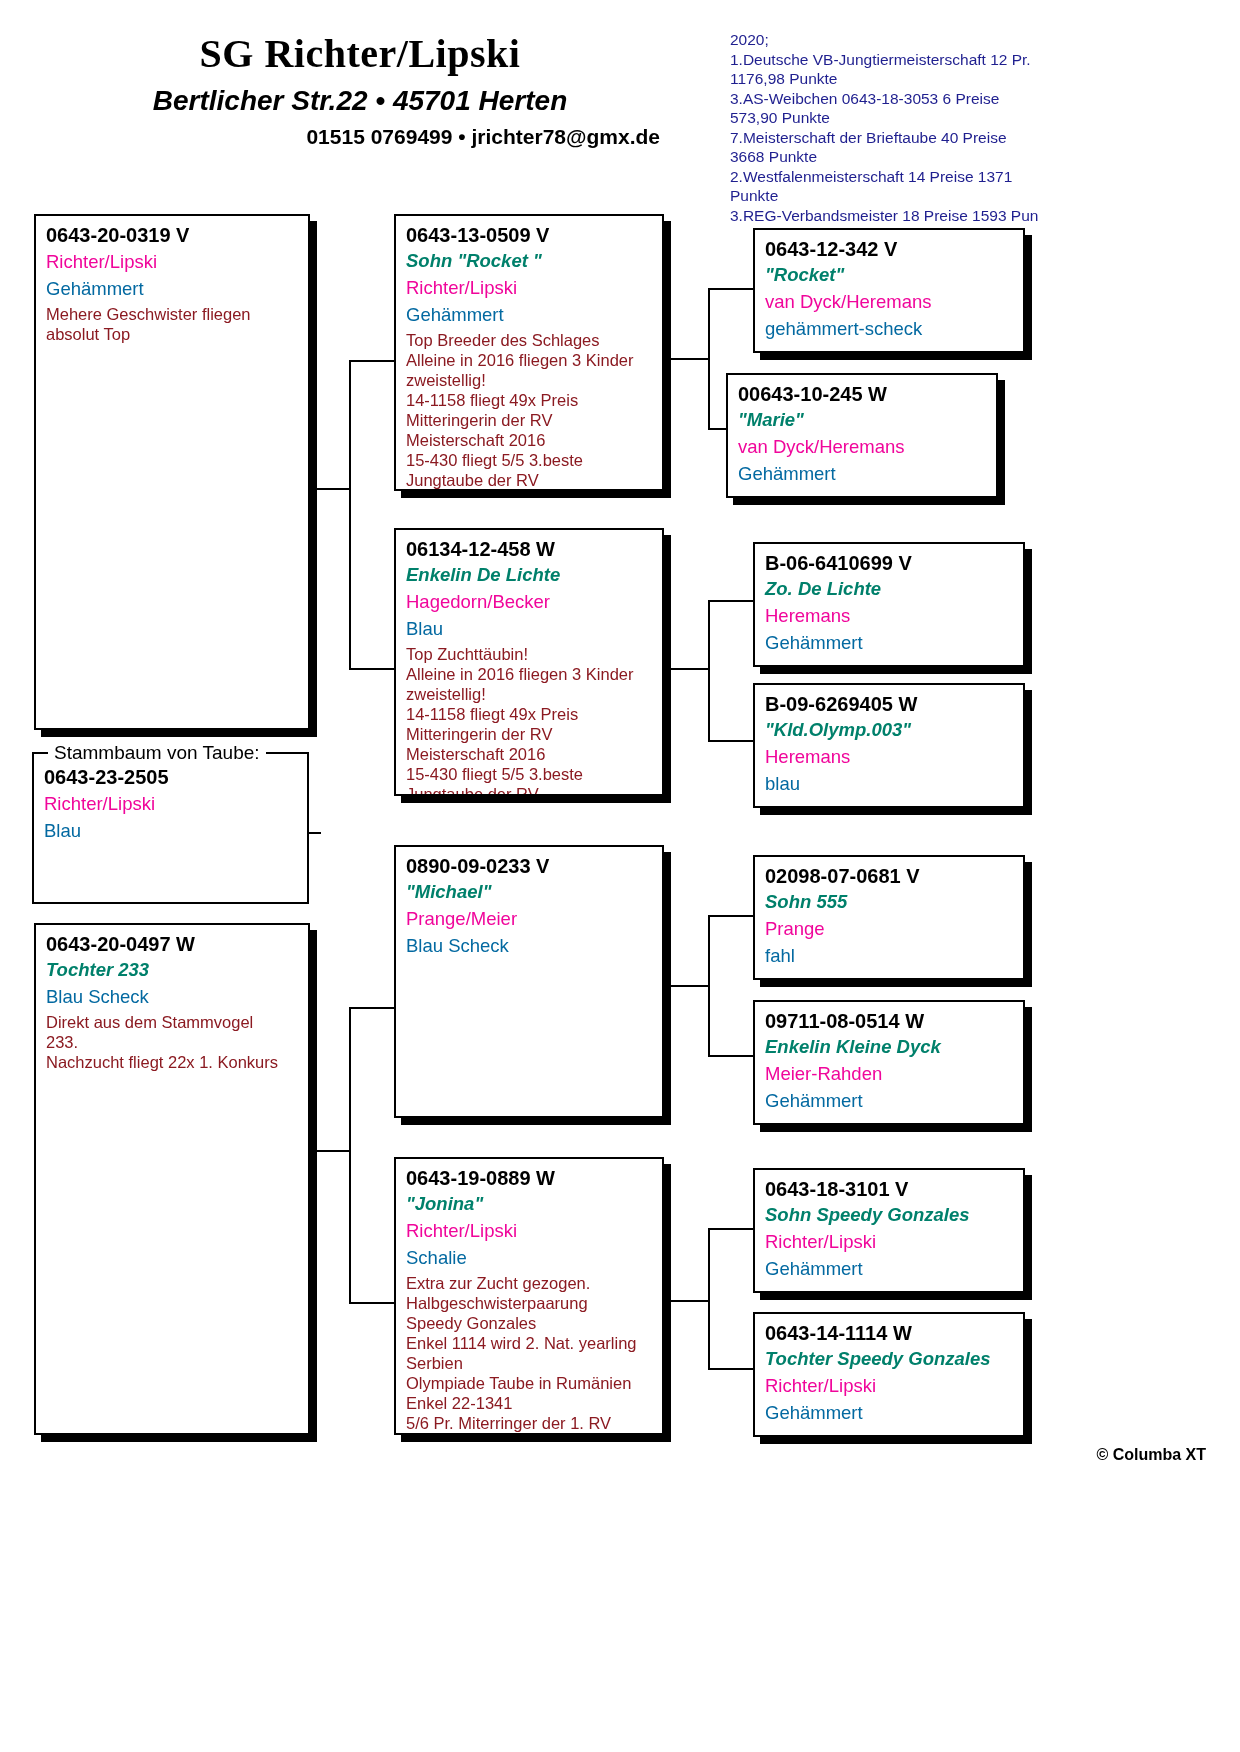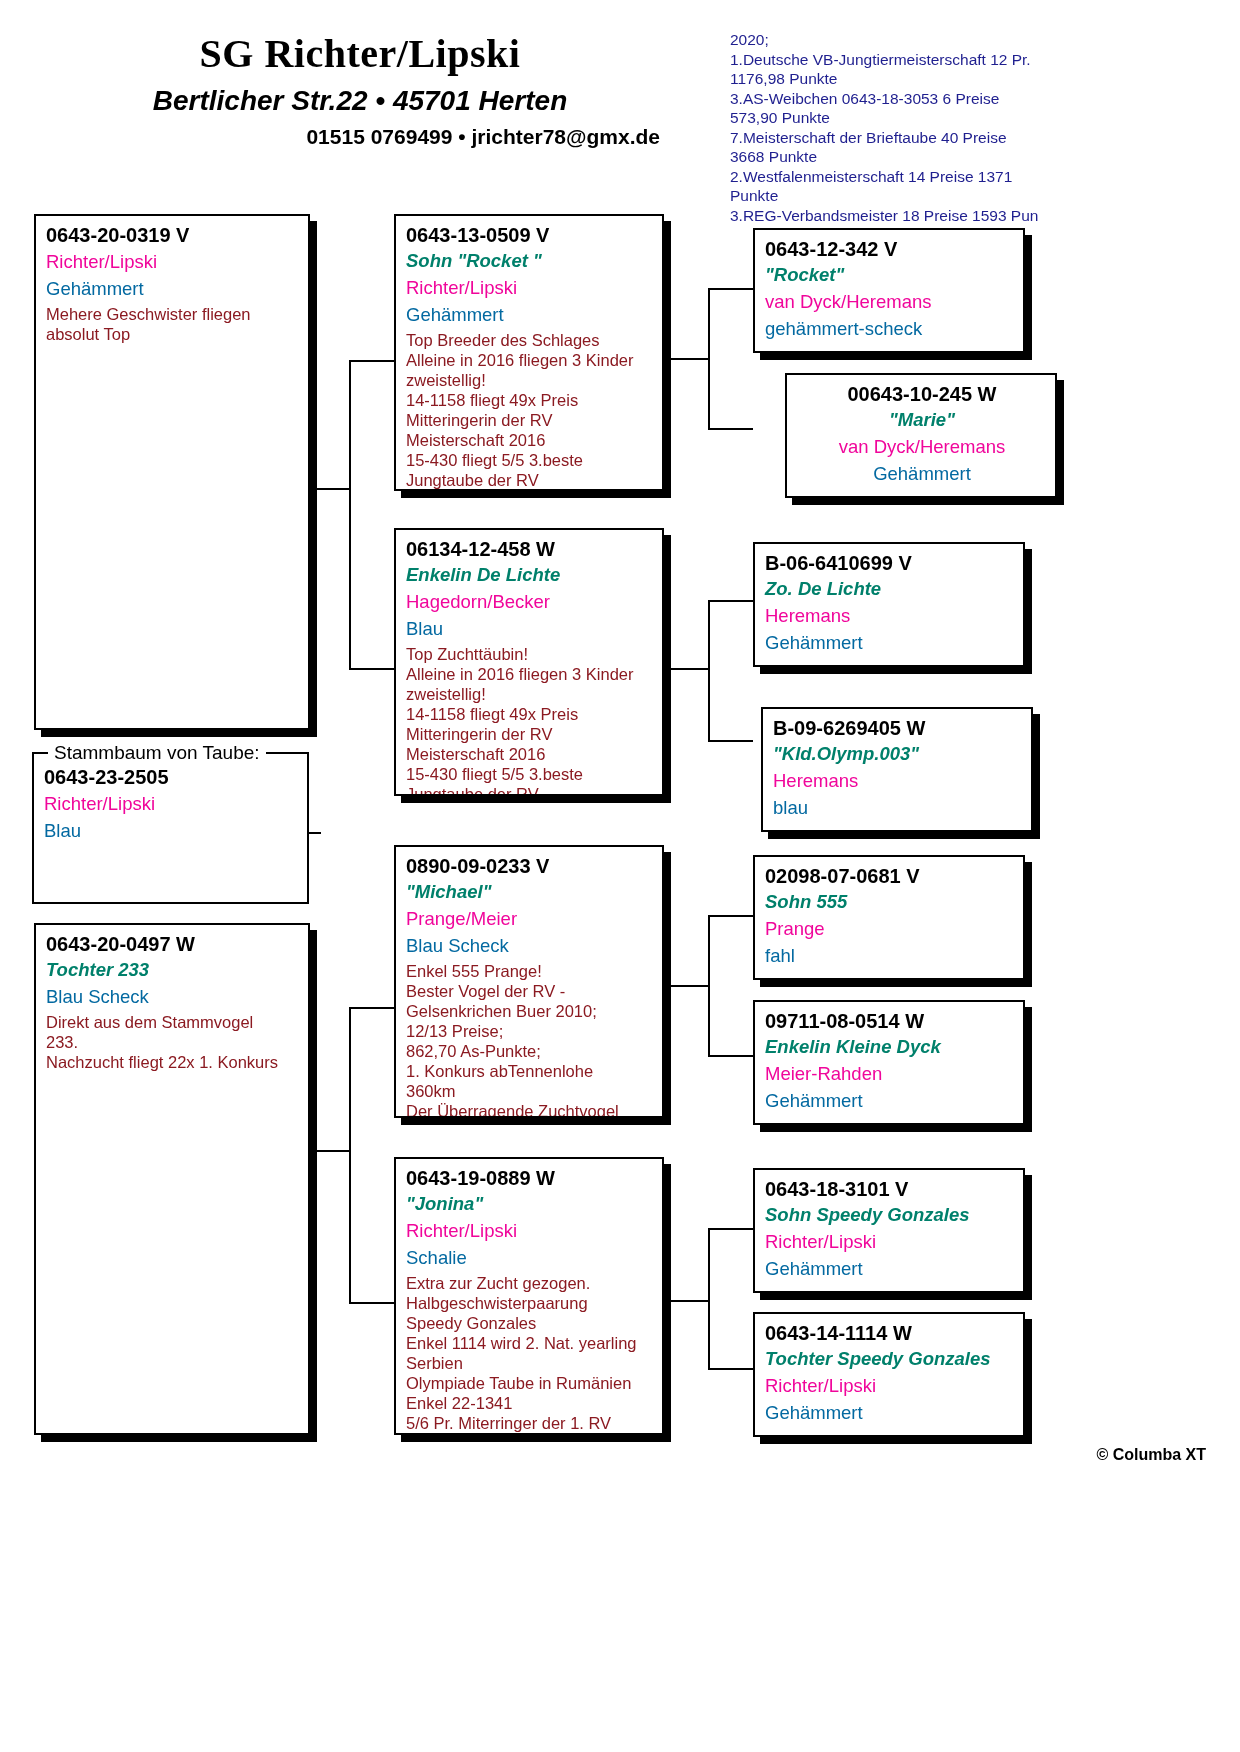--- a/index.html
+++ b/index.html
@@ -243,28 +243,20 @@
 Meisterschaft 2016
 15-430 fliegt 5/5 3.beste
 Jungtaube der RV</div>
 </div>
 
 <div class="pbox" style="left:394px; top:845px; width:270px; height:273px;">
   <div class="pid">0890-09-0233 V</div>
   <div class="pnick">"Michael"</div>
   <div class="pbreeder">Prange/Meier</div>
   <div class="pcolor">Blau Scheck</div>
-  <div class="pnotes">Enkel 555 Prange!
-Bester Vogel der RV -
-Gelsenkrichen Buer 2010;
-12/13 Preise;
-862,70 As-Punkte;
-1. Konkurs abTennenlohe
-360km
-Der Überragende Zuchtvogel</div>
 </div>
 
 <div class="pbox" style="left:394px; top:1157px; width:270px; height:278px;">
   <div class="pid">0643-19-0889 W</div>
   <div class="pnick">"Jonina"</div>
   <div class="pbreeder">Richter/Lipski</div>
   <div class="pcolor">Schalie</div>
   <div class="pnotes">Extra zur Zucht gezogen.
 Halbgeschwisterpaarung
 Speedy Gonzales
@@ -276,35 +268,35 @@
 Jungtiermeisterschaft</div>
 </div>
 
 <div class="pbox" style="left:753px; top:228px; width:272px; height:125px;">
   <div class="pid">0643-12-342 V</div>
   <div class="pnick">"Rocket"</div>
   <div class="pbreeder">van Dyck/Heremans</div>
   <div class="pcolor">gehämmert-scheck</div>
 </div>
 
-<div class="pbox" style="left:785px; top:373px; width:272px; height:125px;text-align:center;">
+<div class="pbox" style="left:726px; top:373px; width:272px; height:125px;">
   <div class="pid">00643-10-245 W</div>
   <div class="pnick">"Marie"</div>
   <div class="pbreeder">van Dyck/Heremans</div>
   <div class="pcolor">Gehämmert</div>
 </div>
 
 <div class="pbox" style="left:753px; top:542px; width:272px; height:125px;">
   <div class="pid">B-06-6410699 V</div>
   <div class="pnick">Zo. De Lichte</div>
   <div class="pbreeder">Heremans</div>
   <div class="pcolor">Gehämmert</div>
 </div>
 
-<div class="pbox" style="left:753px; top:707px; width:272px; height:125px;margin-left:8px;">
+<div class="pbox" style="left:753px; top:683px; width:272px; height:125px;">
   <div class="pid">B-09-6269405 W</div>
   <div class="pnick">"Kld.Olymp.003"</div>
   <div class="pbreeder">Heremans</div>
   <div class="pcolor">blau</div>
 </div>
 
 <div class="pbox" style="left:753px; top:855px; width:272px; height:125px;">
   <div class="pid">02098-07-0681 V</div>
   <div class="pnick">Sohn 555</div>
   <div class="pbreeder">Prange</div>

